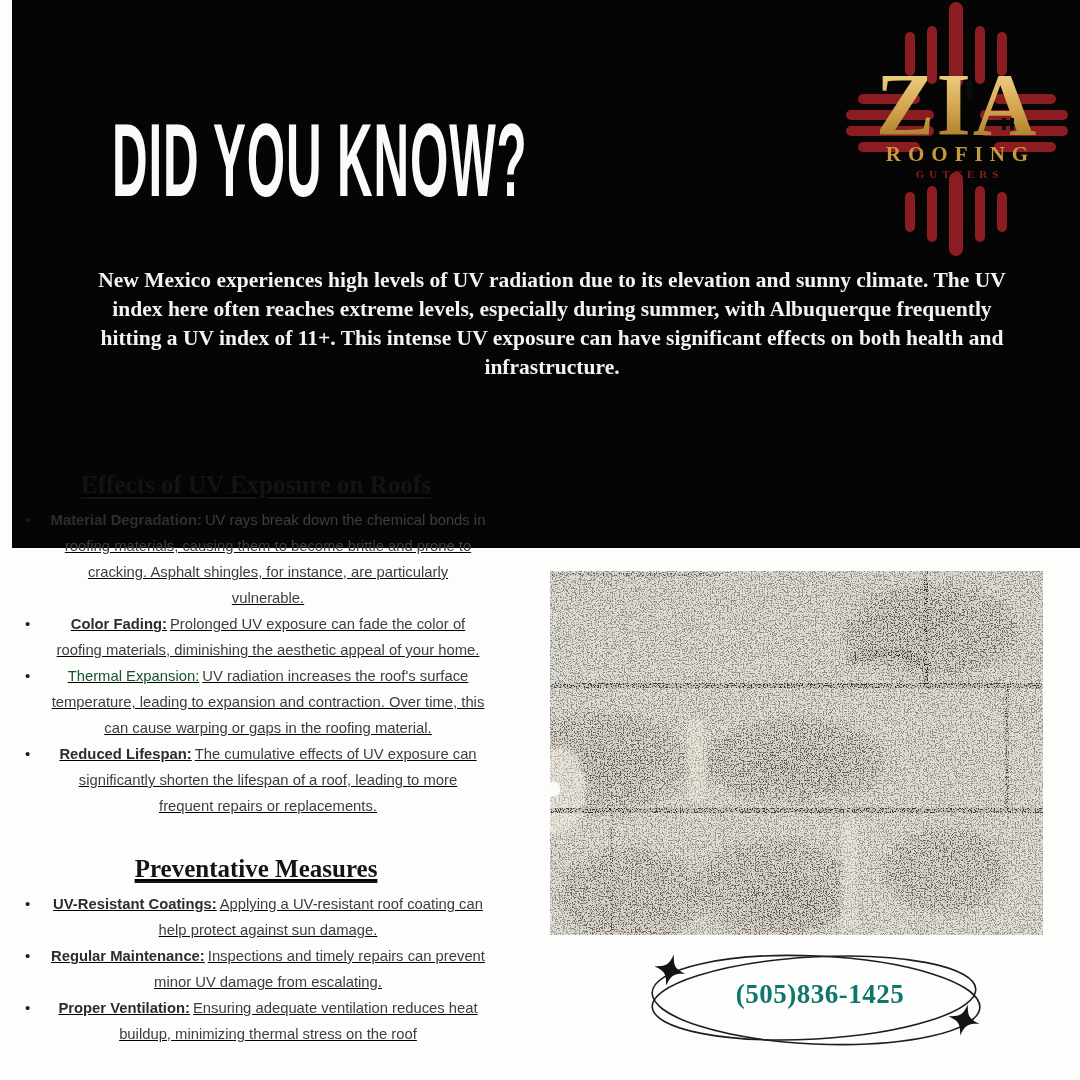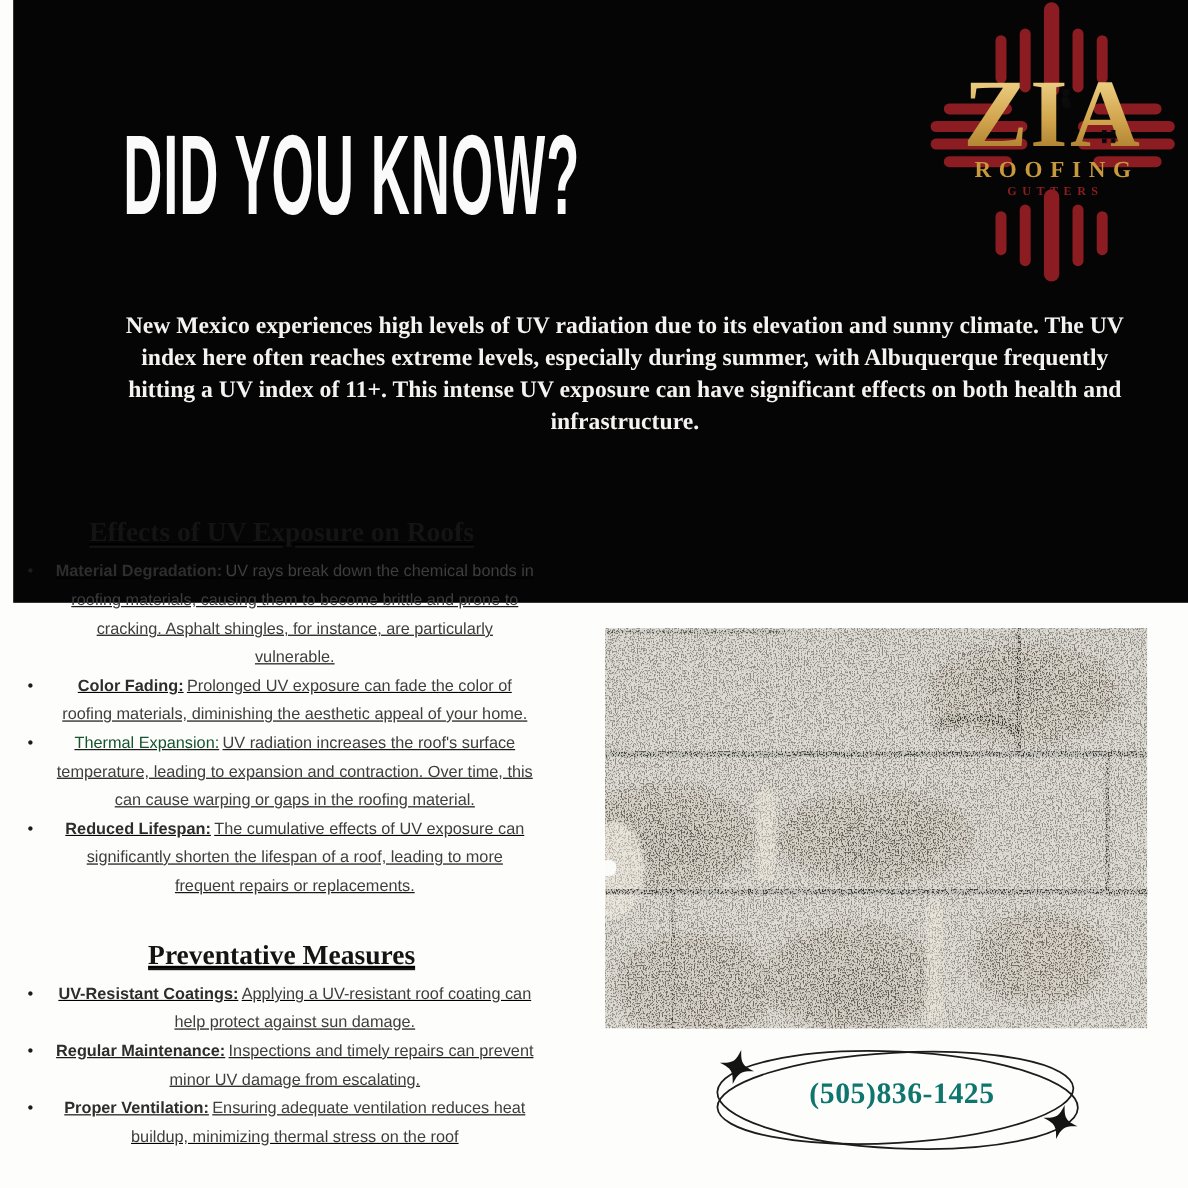--- a/index.html
+++ b/index.html
@@ -5,21 +5,21 @@
   html,body{margin:0;padding:0;background:#ffffff;}
   .page{position:relative;width:1080px;height:1080px;overflow:hidden;
         background:#fdfdfc;font-family:"Liberation Sans",sans-serif;}
 
   
   .hero{position:absolute;left:12px;top:0;width:1080px;height:548px;background:#050505;}
   .hero-title{position:absolute;left:100px;top:100px;margin:0;
       color:#fafafa;font-family:"Liberation Sans",sans-serif;font-weight:700;
       font-size:58px;letter-spacing:1px;white-space:nowrap;
       transform:scale(0.85,1.78);transform-origin:0 0;}
-  .hero-intro{position:absolute;left:72px;top:266px;width:936px;margin:16px;
+  .hero-intro{position:absolute;left:72px;top:266px;width:936px;margin:0;
       color:#f4f3f1;font-family:"Liberation Serif",serif;font-weight:700;
       font-size:21.5px;line-height:29px;text-align:center;}
 
   
   .logo{position:absolute;left:832px;top:0;width:226px;height:260px;}
   .logo-symbol{position:absolute;left:0;top:0;width:226px;height:260px;}
   .logo-text{position:absolute;left:0;top:70px;width:226px;text-align:center;z-index:2;}
   .logo-brand{display:block;font-family:"Liberation Serif",serif;font-weight:700;
       font-size:88px;line-height:70px;letter-spacing:2px;
       background:linear-gradient(180deg,#eed287 0%,#d2a54e 55%,#a97d2c 100%);

